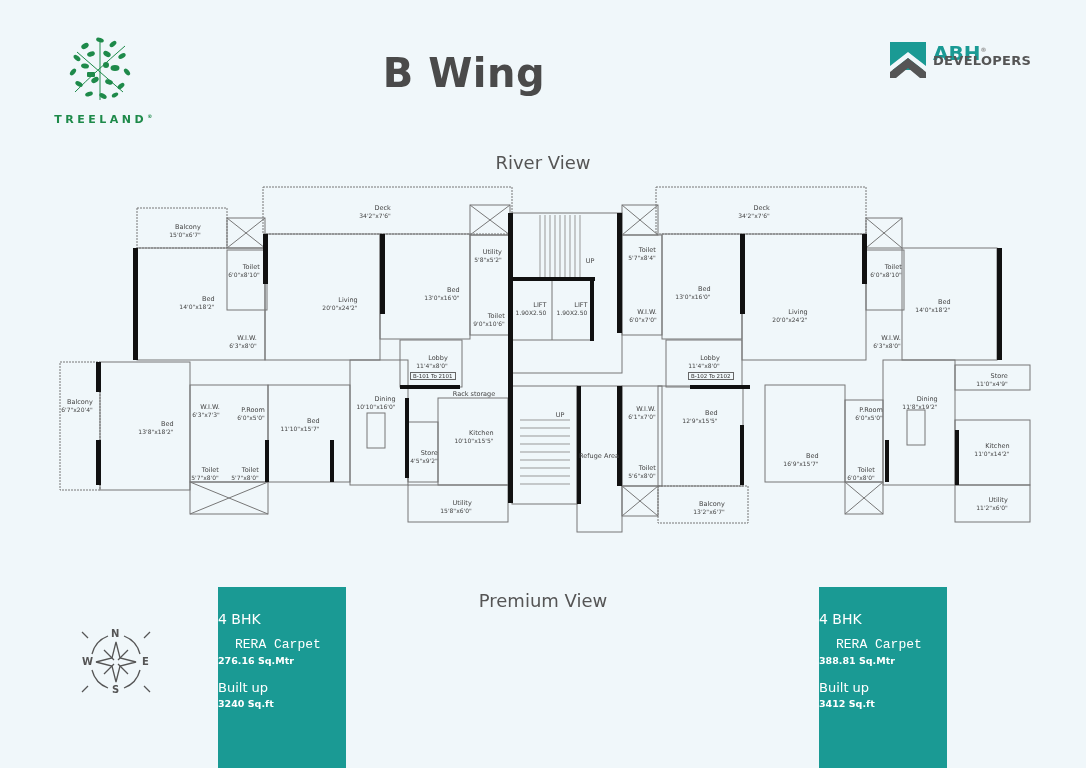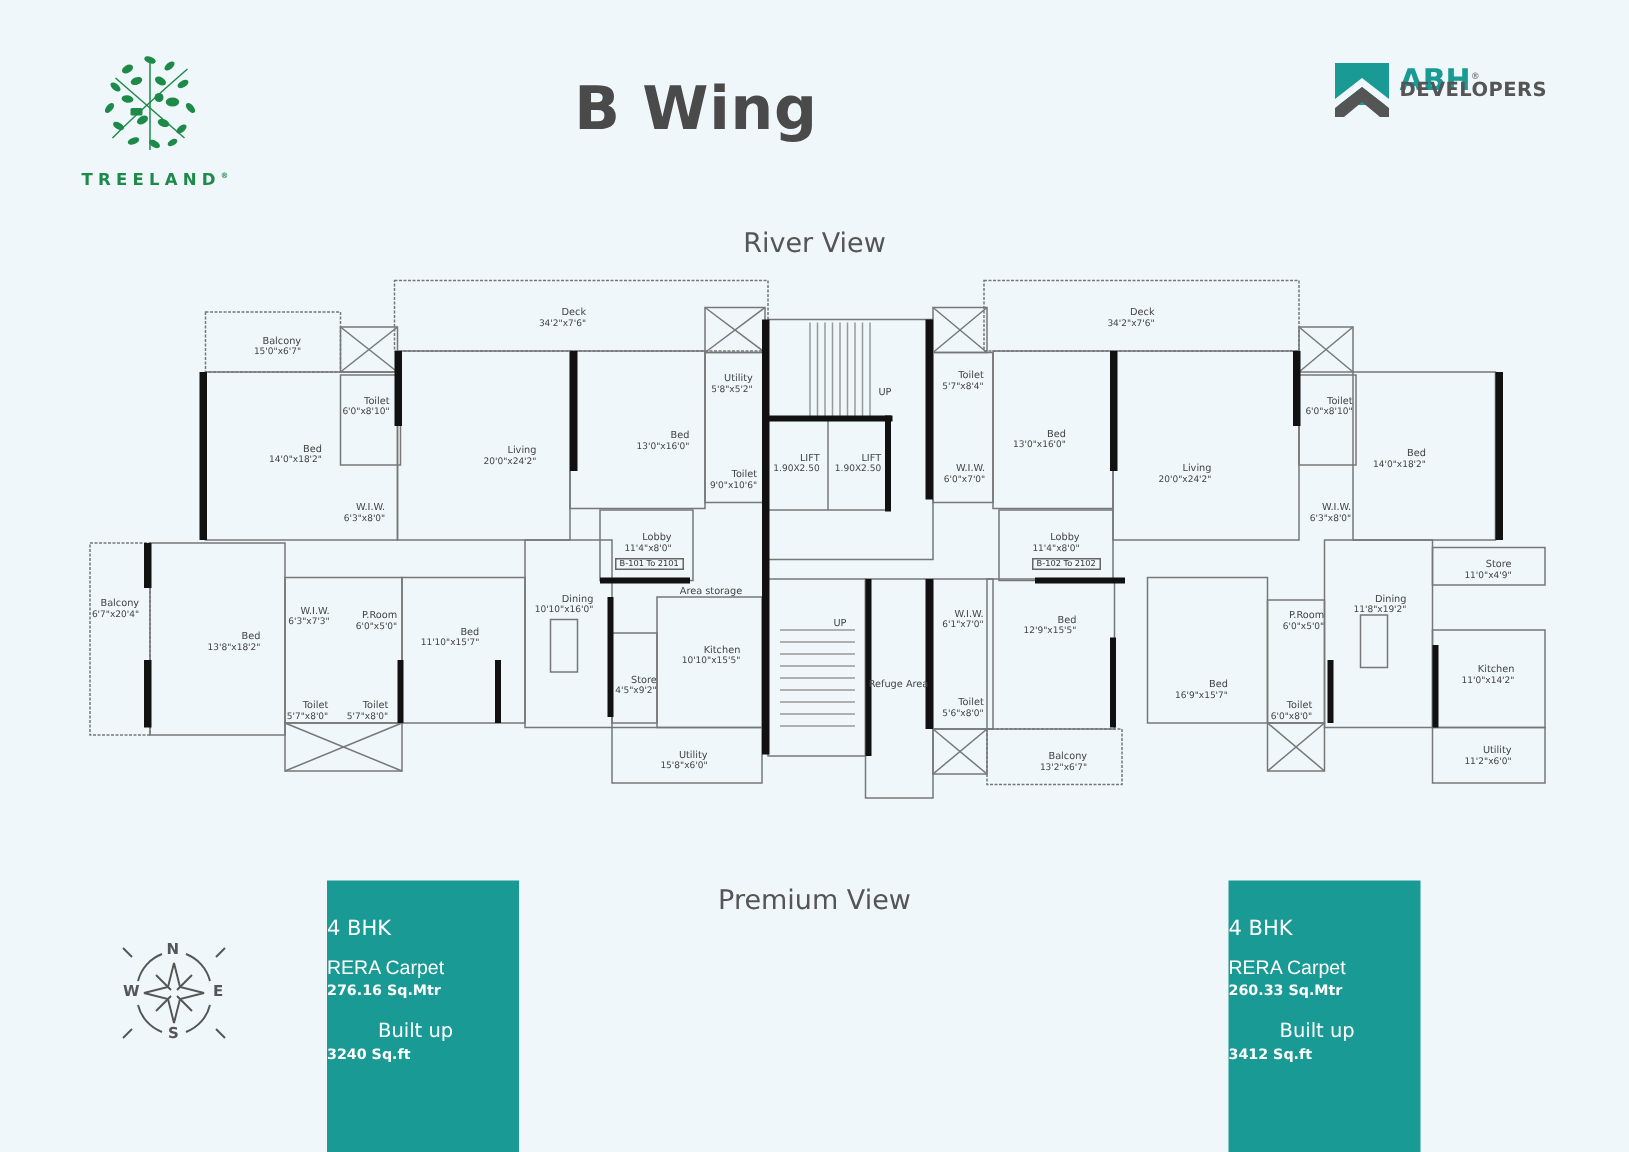--- a/index.html
+++ b/index.html
@@ -6,23 +6,23 @@
   body{width:1086px;height:768px;background:#f0f7fa;position:relative;overflow:hidden;font-family:"Liberation Sans",sans-serif;color:#4a4a4a;}
   .abs{position:absolute;}
   .title{left:0;width:928px;top:50px;text-align:center;font-size:40px;font-weight:bold;color:#4a4a4a;font-family:"DejaVu Sans",sans-serif;letter-spacing:0.5px;}
   .sub{left:0;width:1086px;text-align:center;font-size:18px;color:#555;font-family:"DejaVu Sans",sans-serif;}
   .treeland-text{left:40px;width:130px;top:113px;text-align:center;font-size:11px;font-weight:bold;letter-spacing:3.5px;color:#1e8a4a;font-family:"DejaVu Sans",sans-serif;}
   .abh-wrap{left:890px;top:42px;width:160px;height:40px;}
   .abh-name{left:43px;top:-1px;font-size:20px;font-weight:bold;color:#1a9a94;font-family:"DejaVu Sans",sans-serif;}
   .abh-dev{left:43px;top:11px;font-size:13px;font-weight:bold;color:#555;font-family:"DejaVu Sans",sans-serif;letter-spacing:0.3px;}
   .card{width:128px;height:183px;background:#1a9a94;color:#fff;text-align:left;top:587px;}
   .card .bhk{margin-top:24px;font-size:14px;font-family:"DejaVu Sans",sans-serif;}
-  .card .lbl{margin-top:10px;font-size:13px;font-family:Liberation Sans, sans-serif;}
+  .card .lbl{margin-top:10px;font-size:13px;font-family:Liberation Mono, monospace;margin-left:17px;}
   .card .val{margin-top:3px;font-size:9.5px;font-weight:bold;font-family:"DejaVu Sans",sans-serif;}
-  .card .lbl2{margin-top:14px;font-size:13px;font-family:"DejaVu Sans",sans-serif;padding-left:34px;}
+  .card .lbl2{margin-top:14px;font-size:13px;font-family:"DejaVu Sans",sans-serif;}
   .room{position:absolute;text-align:right;font-size:6px;line-height:7px;color:#444;font-family:"DejaVu Sans",sans-serif;white-space:nowrap;transform:translateX(-50%);}
   .room .n{font-size:6.5px;}
   .tag{position:absolute;font-size:5.5px;border:1px solid #666;padding:0 2px;color:#333;font-family:"DejaVu Sans",sans-serif;white-space:nowrap;}
 </style>
 </head>
 <body>
 
 <div class="abs" style="left:65px;top:32px;width:70px;height:72px;">
   <svg width="70" height="72" viewBox="0 0 70 72">
     <circle cx="35" cy="36" r="32" fill="none"></circle>
@@ -225,21 +225,21 @@
 <div class="room" style="left:489px;top:313px;">
     <div class="n">Toilet</div>
     <div>9'0"x10'6"</div>
   </div>
 <div class="room" style="left:432px;top:355px;">
     <div class="n">Lobby</div>
     <div>11'4"x8'0"</div>
   </div>
 <div class="tag" style="left:410px;top:372px;">B-101 To 2101</div>
 <div class="room" style="left:474px;top:391px;">
-    <div class="n">Area storage</div>
+    <div class="n">Rack storage</div>
   </div>
 <div class="room" style="left:77px;top:399px;">
     <div class="n">Balcony</div>
     <div>6'7"x20'4"</div>
   </div>
 <div class="room" style="left:156px;top:421px;">
     <div class="n">Bed</div>
     <div>13'8"x18'2"</div>
   </div>
 <div class="room" style="left:206px;top:404px;">
@@ -405,16 +405,16 @@
 <div class="abs card" style="left:218px;">
   <div class="bhk">4 BHK</div>
   <div class="lbl">RERA Carpet</div>
   <div class="val">276.16 Sq.Mtr</div>
   <div class="lbl2">Built up</div>
   <div class="val">3240 Sq.ft</div>
 </div>
 <div class="abs card" style="left:819px;">
   <div class="bhk">4 BHK</div>
   <div class="lbl">RERA Carpet</div>
-  <div class="val">260.33 Sq.Mtr</div>
+  <div class="val">388.81 Sq.Mtr</div>
   <div class="lbl2">Built up</div>
   <div class="val">3412 Sq.ft</div>
 </div>
 
 </body></html>

